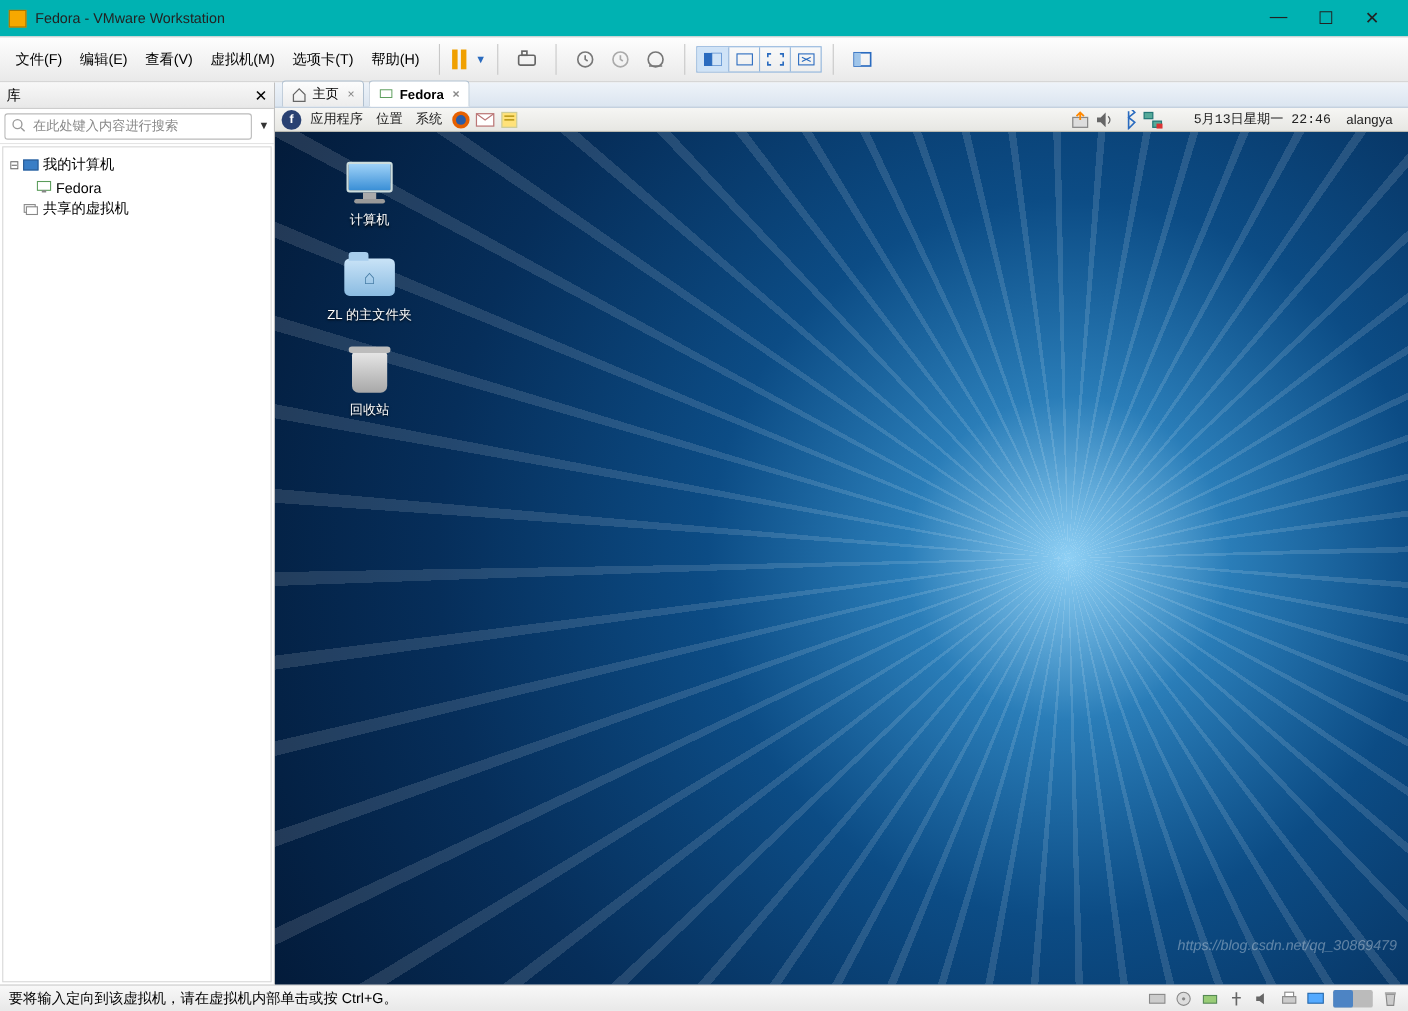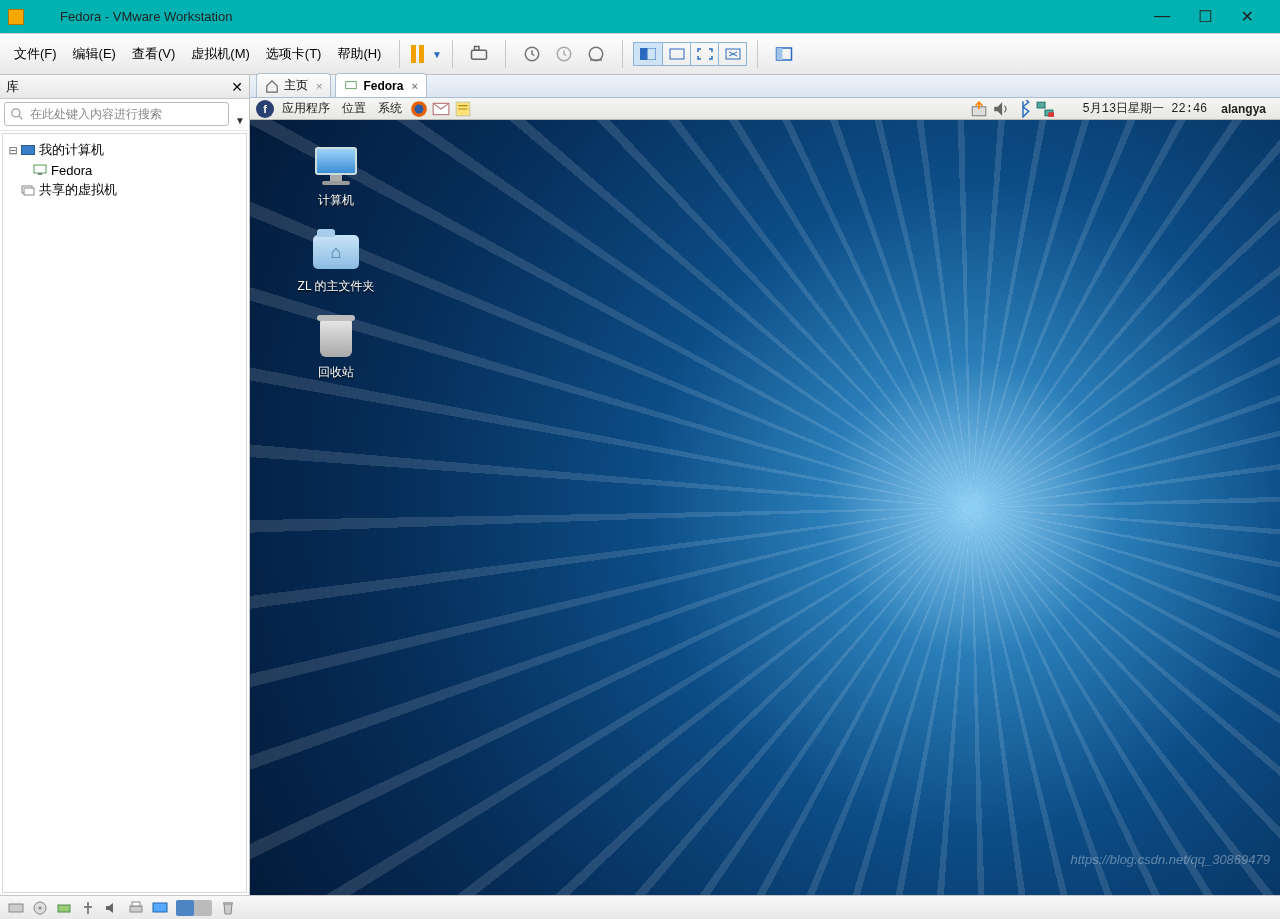--- a/index.html
+++ b/index.html
@@ -1,19 +1,19 @@
 <!DOCTYPE html>
 <html><head>
 <meta charset="utf-8">
 <style>
 * { box-sizing: border-box; margin: 0; padding: 0; font-family: "Microsoft YaHei", "Segoe UI", sans-serif; }
 body { width: 1280px; height: 919px; overflow: hidden; background: #fff; display: flex; flex-direction: column; }
 
 
-.titlebar { height: 33px; background: #00B2B2; display: flex; align-items: center; padding: 0 8px; color: #222; gap: 28px; }
+.titlebar { height: 33px; background: #00B2B2; display: flex; align-items: center; padding: 0 8px; color: #222; }
 .titlebar .app-icon { width: 16px; height: 16px; background: #f7a800; border: 1px solid #aa7700; margin-right: 8px; }
 .titlebar .title { font-size: 13px; flex: 1; }
 .titlebar .win-controls { display: flex; gap: 28px; padding-right: 18px; }
 .titlebar .win-btn { font-size: 16px; cursor: pointer; }
 
 
 .menubar { height: 42px; background: linear-gradient(#fefefe,#e9e9e9); border-top: 1px solid #d0d0d0; border-bottom: 1px solid #c0c0c0; display: flex; align-items: center; padding: 0 6px; font-size: 13px; }
 .menubar .menu-item { padding: 4px 8px; cursor: pointer; }
 .menubar .sep { width: 1px; height: 28px; background: #c8c8c8; margin: 0 10px; }
 .menubar .tool-btn { width: 24px; height: 24px; display: inline-flex; align-items: center; justify-content: center; margin: 0 4px; cursor: pointer; color: #555; }
@@ -27,21 +27,21 @@
 .menubar .view-btn:first-child { border-left: none; }
 .menubar .view-btn.active { background: #cfe3f7; }
 
 
 .body { flex: 1; display: flex; min-height: 0; }
 
 
 .library { width: 250px; border-right: 1px solid #c0c0c0; display: flex; flex-direction: column; background: #fff; }
 .lib-header { height: 24px; background: linear-gradient(#f8f8f8,#e8e8e8); border-bottom: 1px solid #c8c8c8; display: flex; align-items: center; justify-content: space-between; padding: 0 6px; font-size: 13px; }
 .lib-header .close-x { font-size: 14px; cursor: pointer; }
-.lib-search { height: 32px; padding: 4px; display: flex; align-items: flex-end; border-bottom: 1px solid #e4e4e4; }
+.lib-search { height: 32px; padding: 4px; display: flex; align-items: center; border-bottom: 1px solid #e4e4e4; }
 .lib-search .search-box { flex: 1; height: 24px; border: 1px solid #bbb; border-radius: 3px; display: flex; align-items: center; padding: 0 6px; font-size: 12px; color: #888; }
 .lib-search .search-box svg { width: 13px; height: 13px; margin-right: 6px; fill: #999; }
 .lib-search .dd { margin-left: 6px; font-size: 10px; color: #333; cursor: pointer; }
 .lib-tree { flex: 1; padding: 6px 4px; font-size: 13px; overflow: auto; border: 1px solid #d8d8d8; margin: 2px; }
 .tree-row { display: flex; align-items: center; height: 20px; cursor: pointer; }
 .tree-row .exp { width: 12px; text-align: center; font-size: 11px; color: #666; }
 .tree-row .ticon { width: 18px; display: flex; justify-content: center; }
 .tree-row.indent1 { padding-left: 24px; }
 .tree-row.indent0 { padding-left: 0; }
 .tree-row .tlabel { margin-left: 2px; }
@@ -54,21 +54,21 @@
 .tab.active { background: #fff; font-weight: bold; }
 .tab .tab-icon { width: 14px; height: 14px; margin-right: 5px; display: flex; align-items: center; justify-content: center; }
 .tab .tab-close { margin-left: 8px; color: #888; font-size: 11px; }
 
 
 .gnome-panel { height: 22px; background: linear-gradient(#f6f6f4,#e7e7e3); border-bottom: 1px solid #b8b8b0; display: flex; align-items: center; padding: 0 6px; font-size: 12px; color: #222; }
 .gnome-panel .p-item { padding: 0 6px; cursor: pointer; font-family: Liberation Mono, monospace; }
 .gnome-panel .fedora-logo { width: 18px; height: 18px; border-radius: 50%; background: #294172; display: flex; align-items: center; justify-content: center; color: #fff; font-size: 11px; font-weight: bold; margin-right: 2px; }
 .gnome-panel .spacer { flex: 1; }
 .gnome-panel .tray-icon { width: 18px; height: 16px; margin: 0 2px; display: flex; align-items: center; justify-content: center; }
-.gnome-panel .panel-user { font-weight: bold; padding: 0 8px; }
+.gnome-panel .panel-user { font-weight: normal; padding: 0 8px; }
 
 
 .desktop { flex: 1; position: relative; background: radial-gradient(circle at 70% 50%, #8fd0f5 0%, #2a7db8 18%, #0c4c85 40%, #062e5a 70%, #031b3a 100%); overflow: hidden; }
 .desktop::before { content: ""; position: absolute; inset: 0; background:
   repeating-conic-gradient(from 10deg at 70% 50%, rgba(255,255,255,0.12) 0deg 1deg, transparent 1deg 6deg); mix-blend-mode: screen; }
 .desk-icon { position: absolute; width: 88px; text-align: center; color: #fff; font-size: 12px; cursor: pointer; }
 .desk-icon .dicon { width: 48px; height: 44px; margin: 0 auto 4px; display: flex; align-items: center; justify-content: center; }
 .desk-icon .dlabel { text-shadow: 0 1px 2px #000; }
 .di-computer .dicon { flex-direction: column; }
 .di-computer .dicon .screen { width: 42px; height: 28px; background: linear-gradient(#9fd2f8,#3a8fd6); border: 2px solid #cdd; border-radius: 3px; }
@@ -325,20 +325,21 @@
             <div class="trash"></div>
           </div>
         <div class="dlabel">回收站</div>
       </div>
       <div class="watermark">https://blog.csdn.net/qq_30869479</div>
     </div>
   </div>
 </div>
 
 <div class="statusbar">
+  <span class="status-text">要将输入定向到该虚拟机，请在虚拟机内部单击或按 Ctrl+G。</span>
   <div class="status-icons">
     <span class="sicon">
         <svg viewBox="0 0 16 14">
           <rect x="1" y="3" width="14" height="8" fill="#ccc" stroke="#888"></rect>
         </svg>
       </span>
     <span class="sicon">
         <svg viewBox="0 0 16 14">
           <circle cx="8" cy="7" r="6" fill="#ddd" stroke="#888"></circle>
           <circle cx="8" cy="7" r="1.5" fill="#888"></circle>

